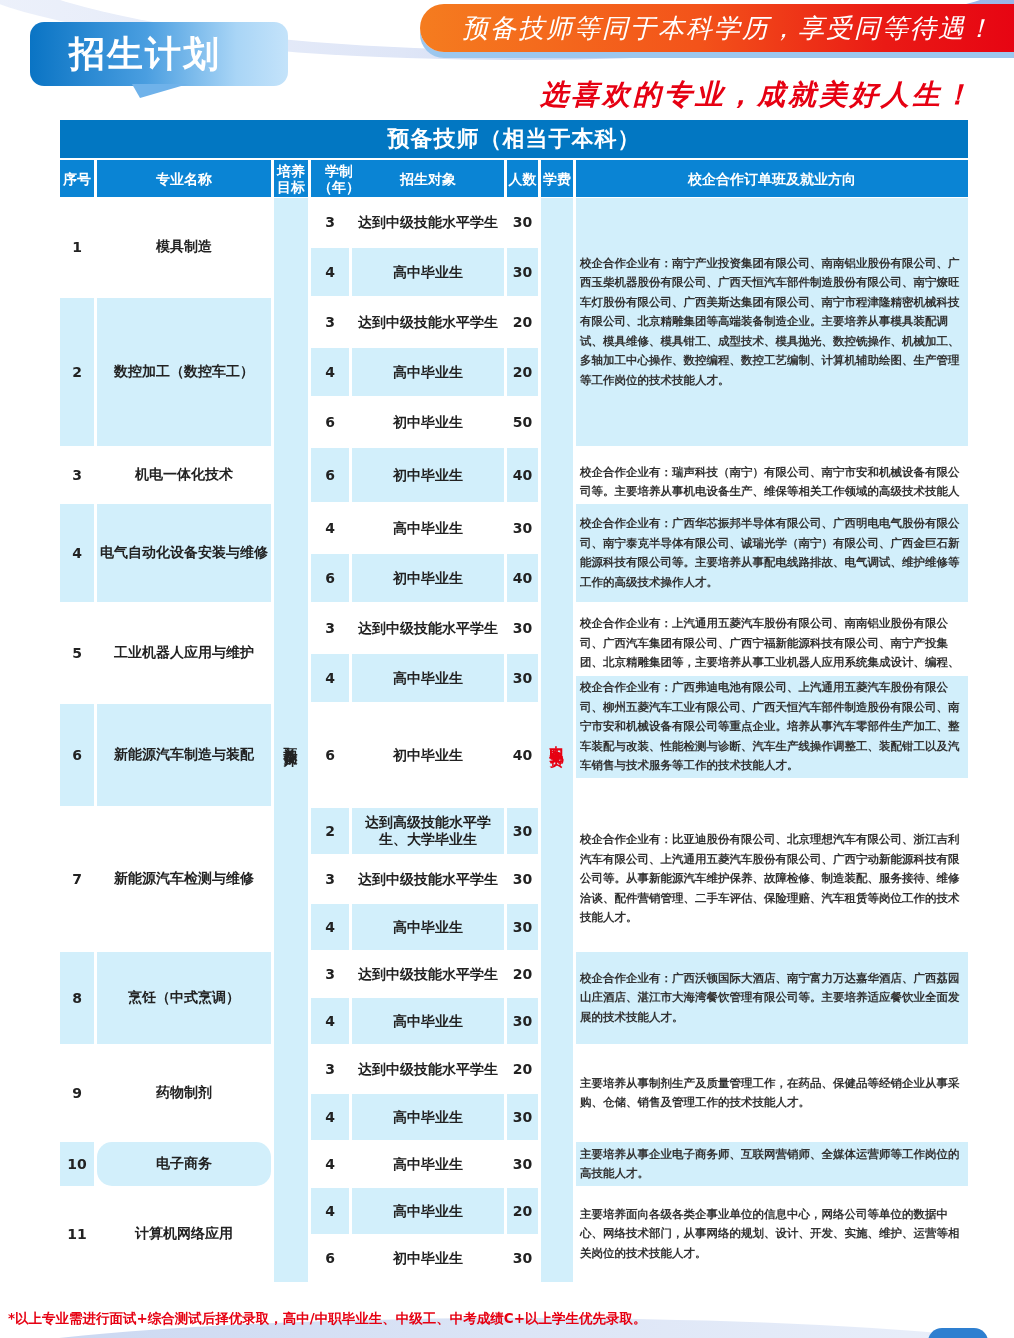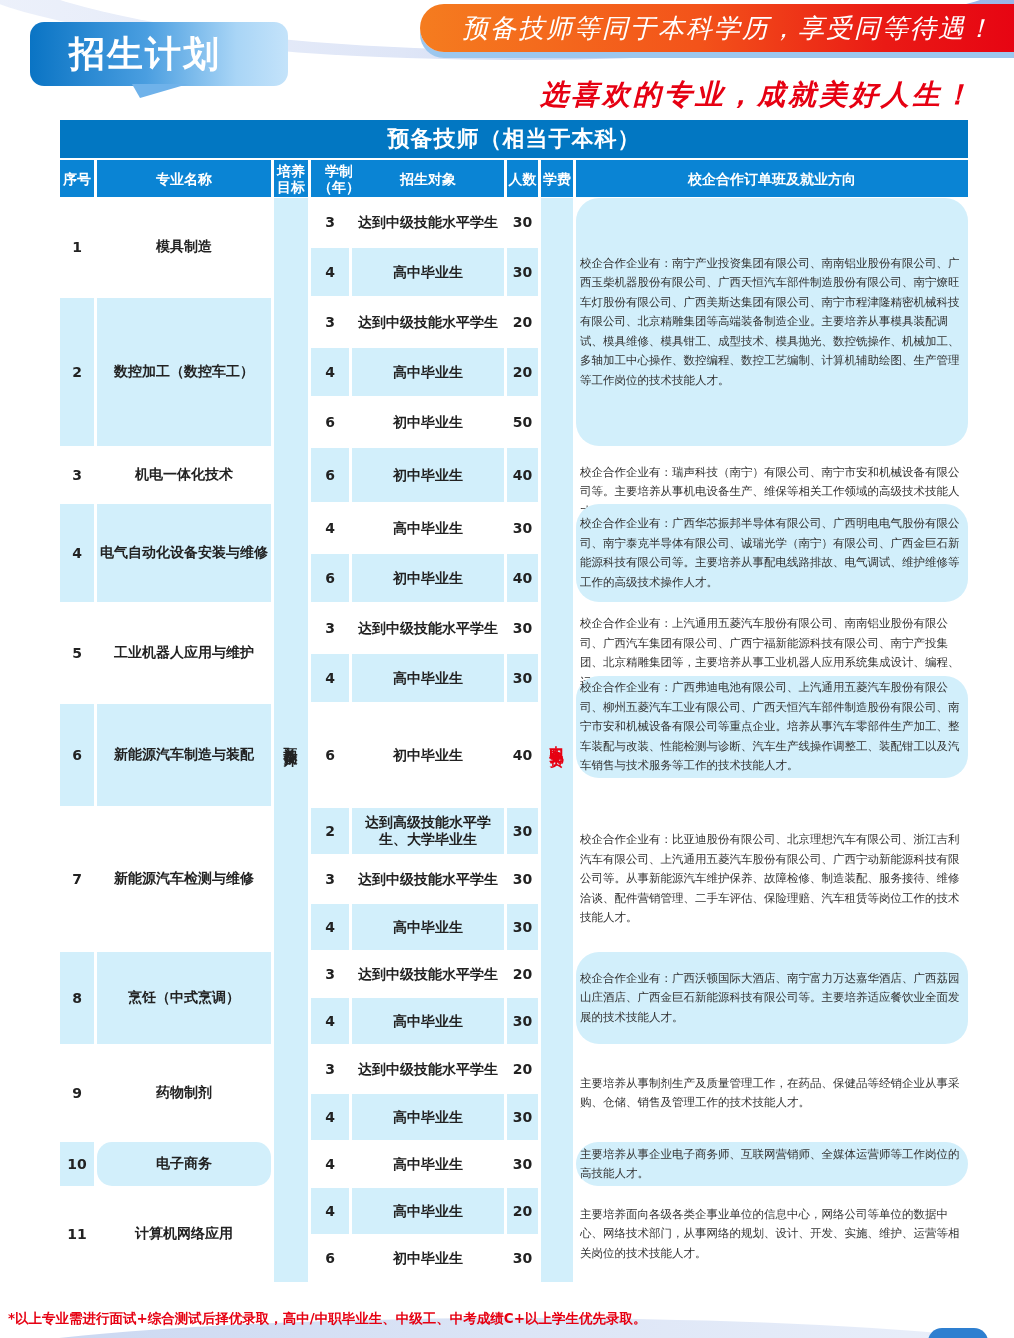--- a/index.html
+++ b/index.html
@@ -70,22 +70,22 @@
   }
   .cell {
     position:absolute; box-sizing:border-box;
     display:flex; align-items:center; justify-content:center; text-align:center;
     font-size:14px; font-weight:bold; color:#222;
   }
   .hcell { background:#0a84d4; color:#fff; font-size:14px; line-height:16px; }
   .lb { background:#d2effb; }
   .wh { background:#ffffff; }
   .desc {
-    justify-content:flex-start; text-align:left; font-weight:normal;
-    font-size:11.5px; line-height:19.5px; color:#333; padding:0 3px 0 4px;border-radius:23px;
+    justify-content:flex-start; text-align:left; font-weight:bold;
+    font-size:11.5px; line-height:19.5px; color:#333; padding:0 3px 0 4px;
   }
   .vert { writing-mode:vertical-rl; text-orientation:upright; letter-spacing:2px; font-size:14px; }
   .vert.red { color:#e60012; }
   .footnote {
     position:absolute; left:8px; top:1310px; z-index:3;
     color:#e60012; font-size:13.5px; font-weight:bold; white-space:nowrap;
   }
 </style>
 </head>
 <body>
@@ -203,20 +203,20 @@
       <div class="cell lb" style="left:447px;top:1068px;width:31px;height:46px;">20</div>
       <div class="cell wh" style="left:251px;top:1116px;width:38px;height:44px;">6</div>
       <div class="cell wh" style="left:292px;top:1116px;width:152px;height:44px;line-height:17px;padding:0 6px;">初中毕业生</div>
       <div class="cell wh" style="left:447px;top:1116px;width:31px;height:44px;">30</div>
       <div class="cell lb desc" style="left:516px;top:78px;width:392px;height:248px;">校企合作企业有：南宁产业投资集团有限公司、南南铝业股份有限公司、广西玉柴机器股份有限公司、广西天恒汽车部件制造股份有限公司、南宁燎旺车灯股份有限公司、广西美斯达集团有限公司、南宁市程津隆精密机械科技有限公司、北京精雕集团等高端装备制造企业。主要培养从事模具装配调试、模具维修、模具钳工、成型技术、模具抛光、数控铣操作、机械加工、多轴加工中心操作、数控编程、数控工艺编制、计算机辅助绘图、生产管理等工作岗位的技术技能人才。</div>
       <div class="cell wh desc" style="left:516px;top:328px;width:392px;height:54px;margin-top:17px;">校企合作企业有：瑞声科技（南宁）有限公司、南宁市安和机械设备有限公司等。主要培养从事机电设备生产、维保等相关工作领域的高级技术技能人才。</div>
       <div class="cell lb desc" style="left:516px;top:384px;width:392px;height:98px;">校企合作企业有：广西华芯振邦半导体有限公司、广西明电电气股份有限公司、南宁泰克半导体有限公司、诚瑞光学（南宁）有限公司、广西金巨石新能源科技有限公司等。主要培养从事配电线路排故、电气调试、维护维修等工作的高级技术操作人才。</div>
       <div class="cell wh desc" style="left:516px;top:484px;width:392px;height:98px;">校企合作企业有：上汽通用五菱汽车股份有限公司、南南铝业股份有限公司、广西汽车集团有限公司、广西宁福新能源科技有限公司、南宁产投集团、北京精雕集团等，主要培养从事工业机器人应用系统集成设计、编程、运修等工作的应用型高技能人才。</div>
       <div class="cell lb desc" style="left:516px;top:556px;width:392px;height:102px;">校企合作企业有：广西弗迪电池有限公司、上汽通用五菱汽车股份有限公司、柳州五菱汽车工业有限公司、广西天恒汽车部件制造股份有限公司、南宁市安和机械设备有限公司等重点企业。培养从事汽车零部件生产加工、整车装配与改装、性能检测与诊断、汽车生产线操作调整工、装配钳工以及汽车销售与技术服务等工作的技术技能人才。</div>
       <div class="cell wh desc" style="left:516px;top:688px;width:392px;height:142px;">校企合作企业有：比亚迪股份有限公司、北京理想汽车有限公司、浙江吉利汽车有限公司、上汽通用五菱汽车股份有限公司、广西宁动新能源科技有限公司等。从事新能源汽车维护保养、故障检修、制造装配、服务接待、维修洽谈、配件营销管理、二手车评估、保险理赔、汽车租赁等岗位工作的技术技能人才。</div>
-      <div class="cell lb desc" style="left:516px;top:832px;width:392px;height:92px;">校企合作企业有：广西沃顿国际大酒店、南宁富力万达嘉华酒店、广西荔园山庄酒店、广西金巨石新能源科技有限公司等。主要培养适应餐饮业全面发展的技术技能人才。</div>
+      <div class="cell lb desc" style="left:516px;top:832px;width:392px;height:92px;">校企合作企业有：广西沃顿国际大酒店、南宁富力万达嘉华酒店、广西荔园山庄酒店、湛江市大海湾餐饮管理有限公司等。主要培养适应餐饮业全面发展的技术技能人才。</div>
       <div class="cell wh desc" style="left:516px;top:926px;width:392px;height:94px;">主要培养从事制剂生产及质量管理工作，在药品、保健品等经销企业从事采购、仓储、销售及管理工作的技术技能人才。</div>
       <div class="cell lb desc" style="left:516px;top:1022px;width:392px;height:44px;">主要培养从事企业电子商务师、互联网营销师、全媒体运营师等工作岗位的高技能人才。</div>
       <div class="cell wh desc" style="left:516px;top:1068px;width:392px;height:92px;">主要培养面向各级各类企事业单位的信息中心，网络公司等单位的数据中心、网络技术部门，从事网络的规划、设计、开发、实施、维护、运营等相关岗位的技术技能人才。</div>
     </div>
 </div>
 
 <div class="footnote">*以上专业需进行面试+综合测试后择优录取，高中/中职毕业生、中级工、中考成绩C+以上学生优先录取。</div>
 
 </body></html>

